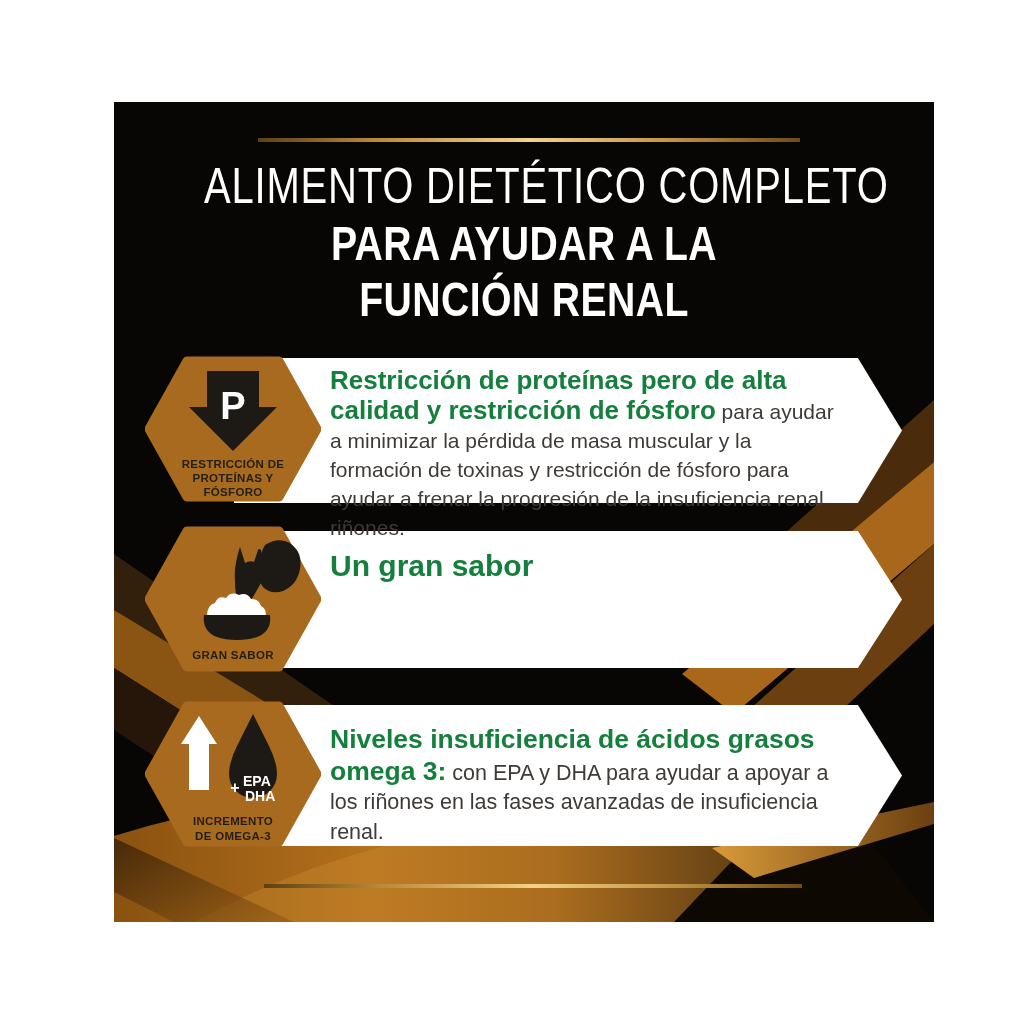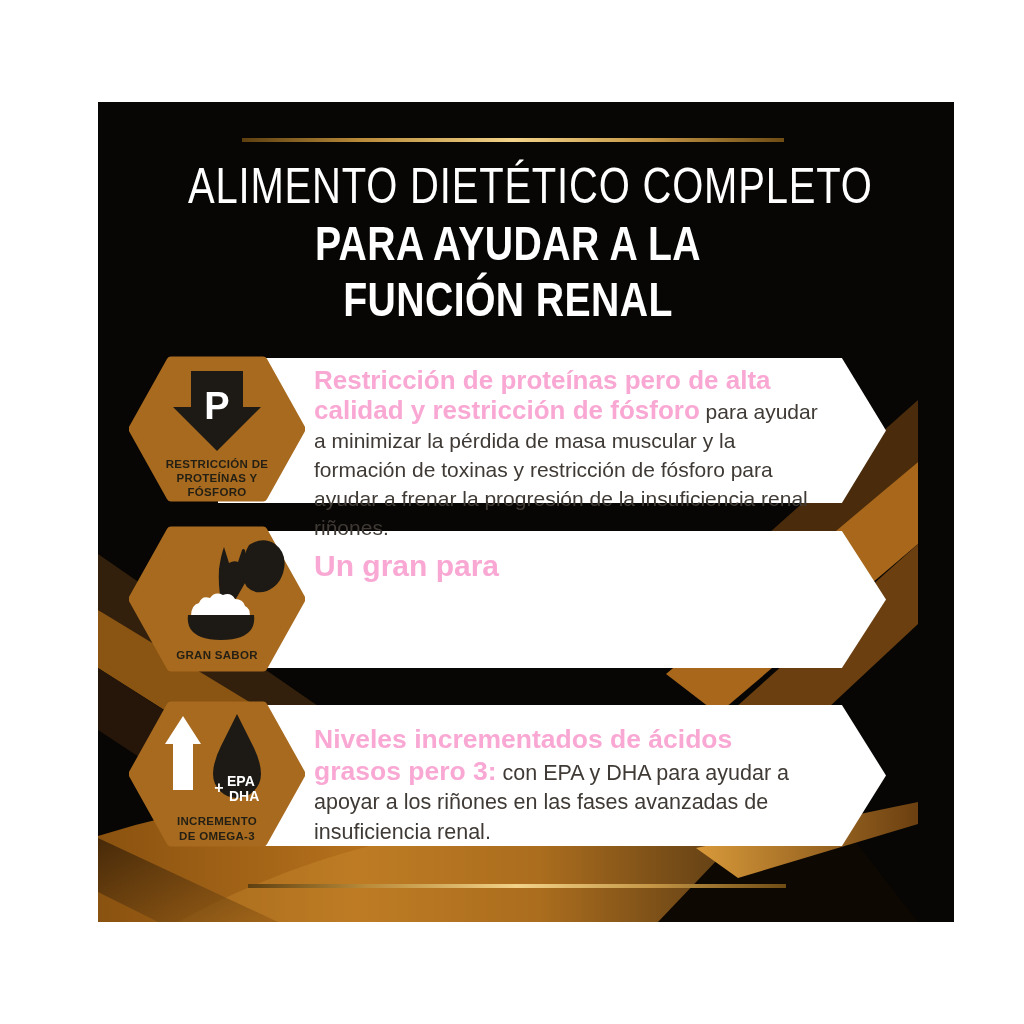--- a/index.html
+++ b/index.html
@@ -1,36 +1,36 @@
 <!DOCTYPE html>
 <html><head>
 <meta charset="utf-8">
 <style>
   html,body{margin:0;padding:0;background:#ffffff;}
   body{font-family:"Liberation Sans",sans-serif;}
   .stage{position:relative;width:1024px;height:1024px;background:#ffffff;overflow:hidden;}
-  .panel{position:absolute;left:98px;top:102px;width:820px;height:820px;background:#070604;overflow:hidden;padding-left:36px;}
+  .panel{position:absolute;left:114px;top:102px;width:820px;height:820px;background:#070604;overflow:hidden;}
   .bg-decor{position:absolute;left:0;top:0;width:820px;height:820px;z-index:1;}
   .gold-line{position:absolute;height:4px;z-index:2;
     background:linear-gradient(90deg,#5d3f10 0%,#b98b3a 22%,#f2d389 50%,#c59747 75%,#6e4c14 100%);}
   .gold-top{left:144px;top:36px;width:542px;}
   .gold-bottom{left:150px;top:782px;width:538px;}
   .title{position:absolute;left:10px;top:56px;width:800px;text-align:center;color:#ffffff;z-index:2;}
   .title .t1{font-size:50px;font-weight:400;letter-spacing:1px;line-height:57px;transform:scaleX(0.80);transform-origin:50% 50%;white-space:nowrap;}
   .title .t2{font-size:49px;font-weight:700;letter-spacing:0.5px;line-height:56px;transform:scaleX(0.80);transform-origin:50% 50%;white-space:nowrap;}
   .band{position:absolute;left:120px;width:668px;background:#ffffff;z-index:3;
     clip-path:polygon(0 0,93.4% 0,100% 50%,93.4% 100%,0 100%);}
   .band1{top:256px;height:145px;}
   .band2{top:429px;height:137px;}
   .band3{top:603px;height:141px;}
   .feat-text{position:absolute;z-index:4;left:216px;width:508px;margin:0;color:#3f3a35;}
   .ft1{top:264px;font-size:21px;line-height:29px;}
   .ft2{top:447px;font-size:23.5px;line-height:30px;}
   .ft3{top:623px;font-size:21.5px;line-height:29.5px;}
-  .hl{color:#f9a8d4;font-weight:700;}
+  .hl{color:#15803d;font-weight:700;}
   .ft1 .hl{font-size:26px;}
   .ft2 .hl{display:block;font-size:30px;line-height:34px;margin-bottom:5px;}
   .ft3 .hl{font-size:26.5px;}
   .hexicon{position:absolute;left:31px;width:176px;height:152px;z-index:5;}
   .hex1{top:251px;}
   .hex2{top:421px;}
   .hex3{top:596px;}
   .hex-label{font-weight:700;font-size:11.5px;fill:#231f14;letter-spacing:0.3px;}
   svg text{font-family:"Liberation Sans",sans-serif;}
 </style>
@@ -82,23 +82,23 @@
       <div class="t2">PARA AYUDAR A LA</div>
       <div class="t2">FUNCIÓN RENAL</div>
     </div>
 
     <div class="band band1"></div>
     <div class="band band2"></div>
     <div class="band band3"></div>
 
     <p class="feat-text ft1"><span class="hl">Restricción de proteínas pero de alta calidad y restricción de fósforo</span><span> para ayudar a minimizar la pérdida de masa muscular y la formación de toxinas y restricción de fósforo para ayudar a frenar la progresión de la insuficiencia renal riñones.</span></p>
 
-    <p class="feat-text ft2"><span class="hl">Un gran para</span></p>
+    <p class="feat-text ft2"><span class="hl">Un gran sabor</span></p>
 
-    <p class="feat-text ft3"><span class="hl">Niveles incrementados de ácidos grasos pero 3:</span><span> con EPA y DHA para ayudar a apoyar a los riñones en las fases avanzadas de insuficiencia renal.</span></p>
+    <p class="feat-text ft3"><span class="hl">Niveles insuficiencia de ácidos grasos omega 3:</span><span> con EPA y DHA para ayudar a apoyar a los riñones en las fases avanzadas de insuficiencia renal.</span></p>
 
     <svg class="hexicon hex1" viewBox="0 0 176 152">
       <path d="M4 76 L42 8 H134 L172 76 L134 144 H42 Z" fill="#a86a1e" stroke="#a86a1e" stroke-width="9" stroke-linejoin="round"></path>
       <polygon fill="#1d1a15" points="62,18 114,18 114,54 132,54 88,98 44,54 62,54"></polygon>
       <text x="88" y="66" text-anchor="middle" font-size="38" font-weight="700" fill="#ffffff">P</text>
       <text class="hex-label" x="88" y="115" text-anchor="middle">RESTRICCIÓN DE</text>
       <text class="hex-label" x="88" y="129" text-anchor="middle">PROTEÍNAS Y</text>
       <text class="hex-label" x="88" y="143" text-anchor="middle">FÓSFORO</text>
     </svg>
 

